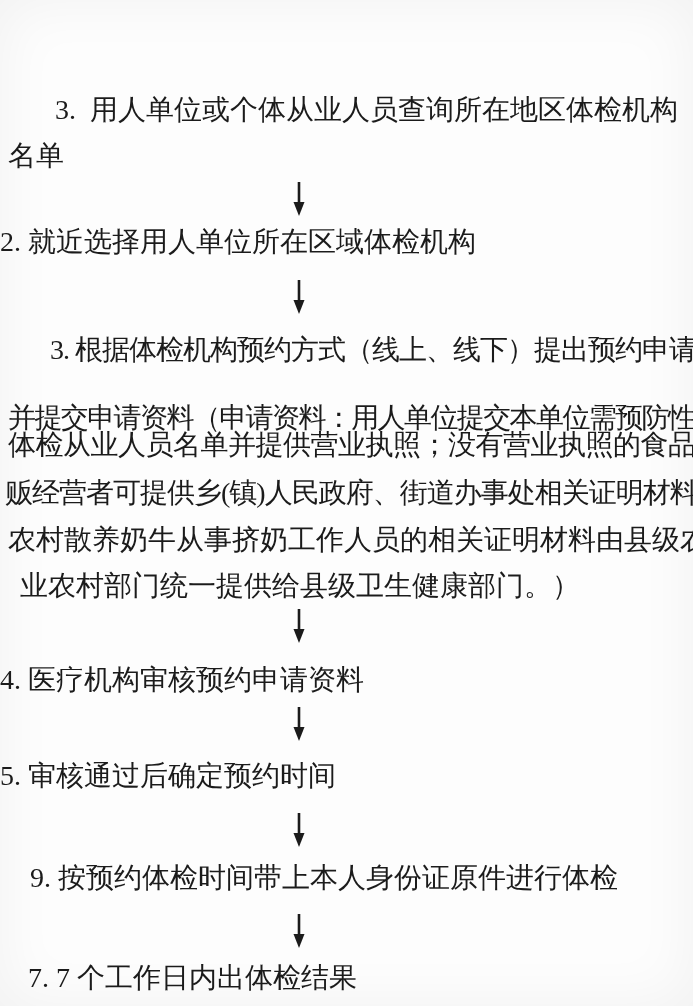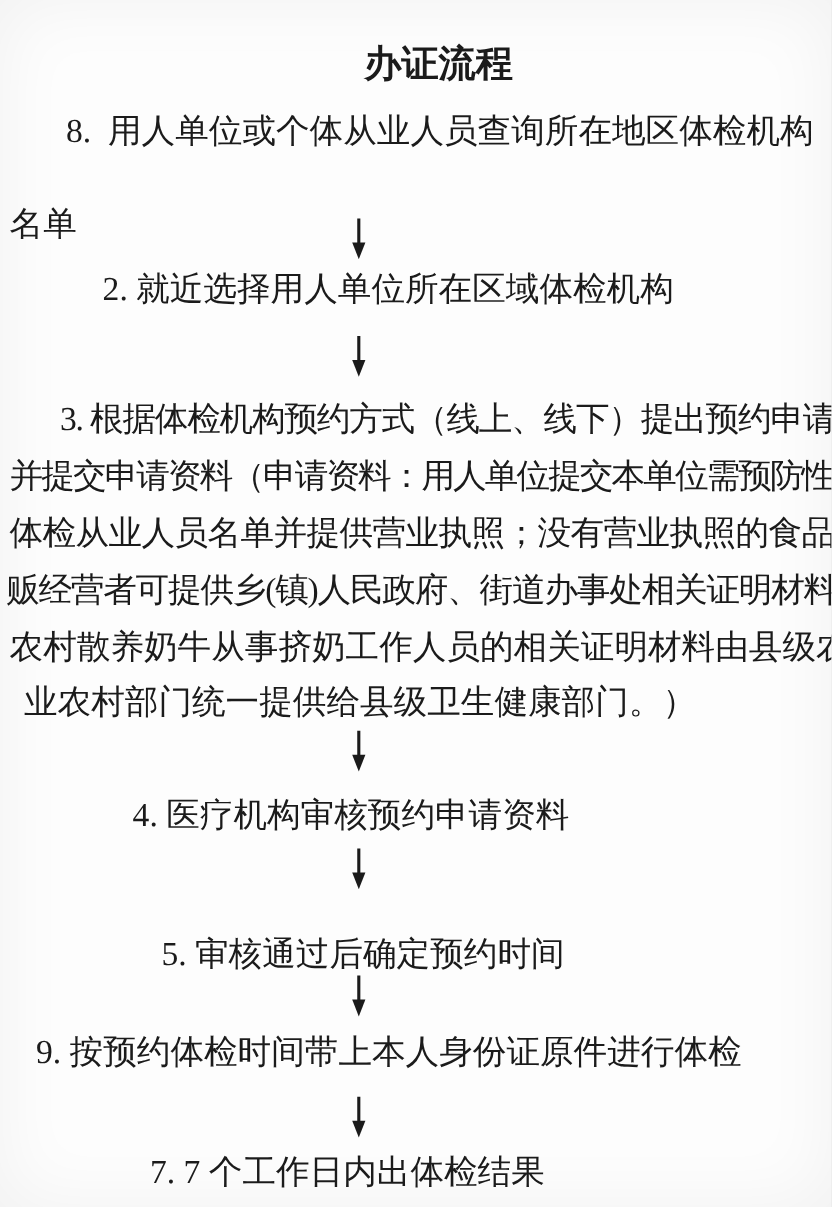--- a/index.html
+++ b/index.html
@@ -22,59 +22,58 @@
     -webkit-font-smoothing:antialiased;
   }
   .doc-title{
     top:30px;left:0;width:100%;
     text-align:center;
     padding-left:38px;
     box-sizing:border-box;
     font-size:31px;line-height:46px;
     font-weight:600;
   }
-  .centered{width:100%;left:0;text-align:center;box-sizing:border-box;}
+  .centered{width:100%;left:0;box-sizing:border-box;}
   .l-tight{letter-spacing:-1px;}
-  .l-tighter{letter-spacing:-1.6px;}
+  .l-tighter{letter-spacing:-1.6px;margin-top:20px;}
   .l-snug{letter-spacing:-0.5px;}
   .flow-arrow{
     position:absolute;
     left:291px;
     width:16px;height:36px;
   }
   .flow-arrow svg{display:block;}
   
   #s1l1{top:90px;left:55px;}
-  #s1l2{top:136px;left:8px;margin-top:32px;}
+  #s1l2{top:136px;left:8px;}
   #a1{top:181px;}
   #s2{top:222px;padding-right:46px;}
   #a2{top:279px;}
   #s3l1{top:330px;left:50px;}
   #s3l2{top:378px;left:8px;}
   #s3l3{top:425px;left:8px;}
   #s3l4{top:473px;left:5px;}
   #s3l5{top:520px;left:8px;}
   #s3l6{top:566px;left:20px;}
   #a3{top:608px;}
   #s4{top:660px;padding-right:108px;}
   #a4{top:706px;}
-  #s5{top:756px;padding-right:88px;margin-top:20px;}
+  #s5{top:756px;padding-right:88px;}
   #a5{top:812px;}
   #s6{top:858px;left:30px;}
   #a6{top:913px;}
-  #s7{top:958px;padding-right:114px;}
+  #s7{top:958px;padding-right:114px;padding-left:28px;}
 </style>
 </head>
 <body>
 
 <div class="page">
 
-  <div class="tline doc-title">办证流程</div>
 
-  <div class="tline" id="s1l1">8.  用人单位或个体从业人员查询所在地区体检机构</div>
+  <div class="tline" id="s1l1">3.  用人单位或个体从业人员查询所在地区体检机构</div>
   <div class="tline" id="s1l2">名单</div>
 
   <div class="flow-arrow" id="a1">
     <svg width="16" height="36" viewBox="0 0 16 36">
         <line x1="8" y1="1" x2="8" y2="26" stroke="#1b1b1b" stroke-width="2.6"></line>
         <polygon points="2.5,21 13.5,21 8,35" fill="#1b1b1b"></polygon>
       </svg>
   </div>
 
   <div class="tline centered" id="s2">2. 就近选择用人单位所在区域体检机构</div>

